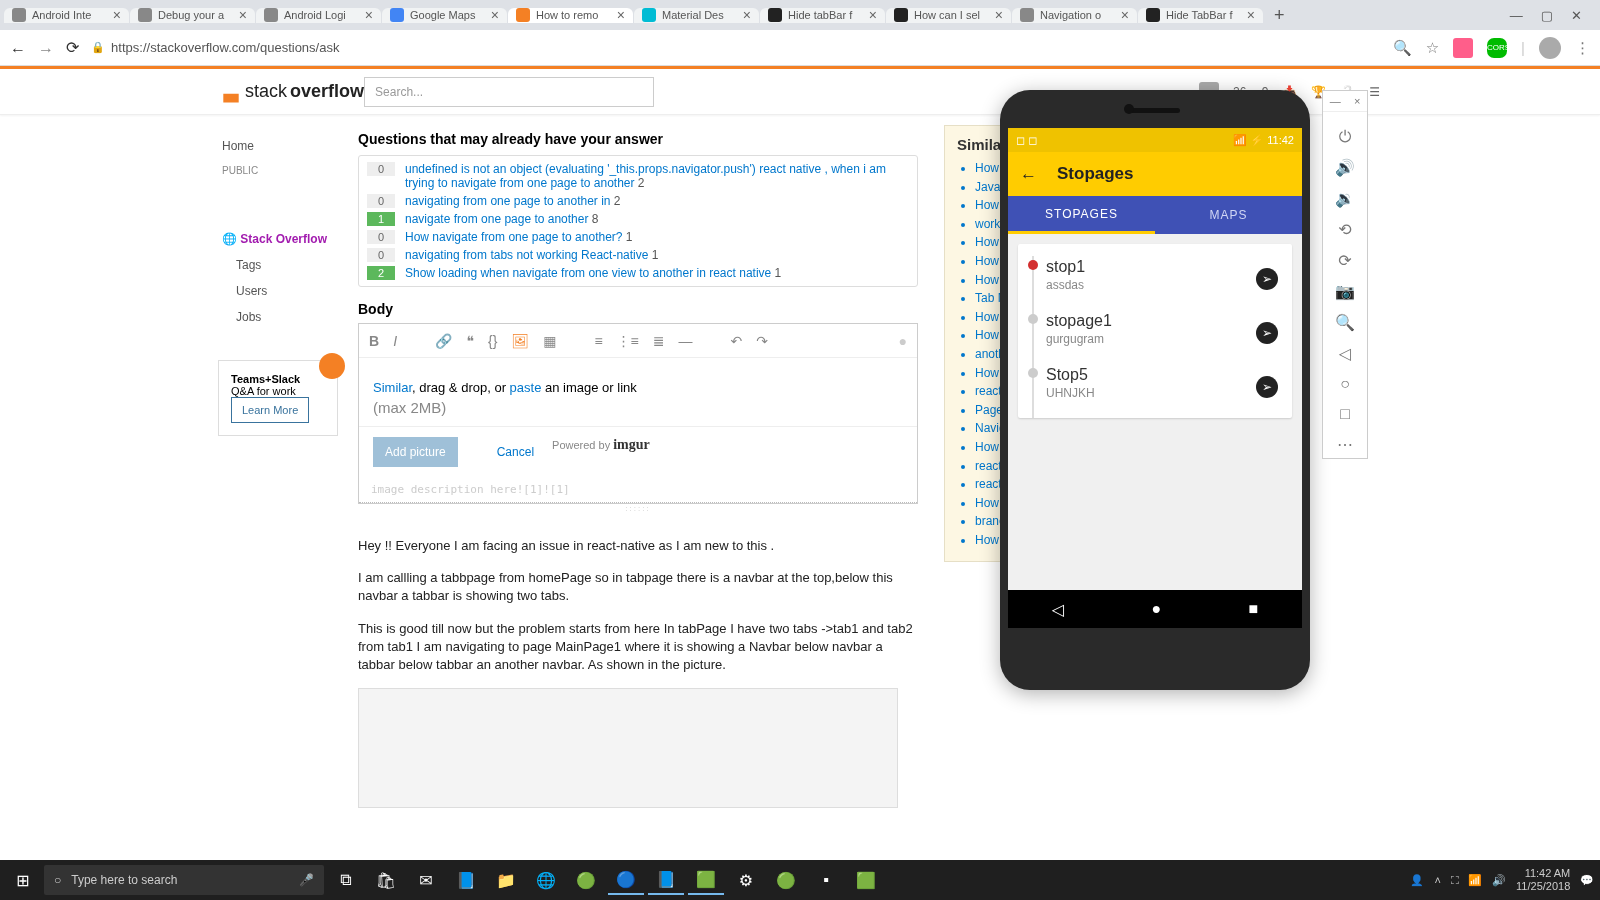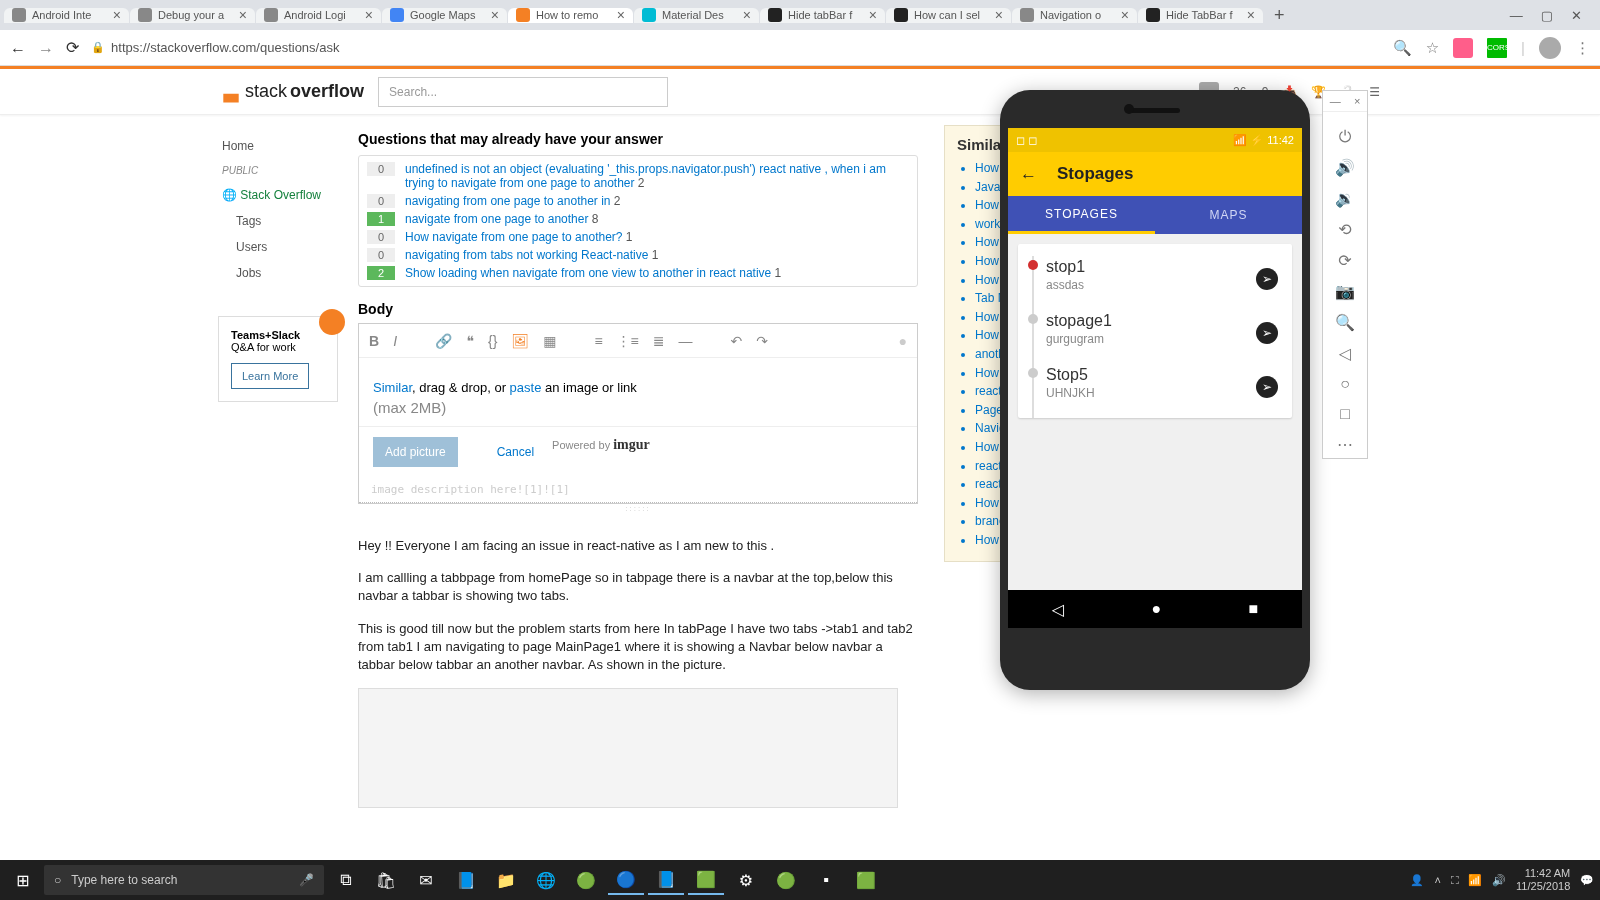--- a/index.html
+++ b/index.html
@@ -25,38 +25,38 @@
 .url-box { flex: 1; display: flex; align-items: center; font-size: 13px; color: #555; gap: 6px; }
 .lock { color: #0a0; font-size: 11px; }
 .addr-icons { display: flex; gap: 14px; align-items: center; color: #777; }
 .addr-icons span { font-size: 15px; }
 .ext-icon { width: 20px; height: 20px; border-radius: 3px; }
 .avatar-chrome { width: 22px; height: 22px; border-radius: 50%; background: #aaa; }
 
 .orange-line { height: 3px; background: #f48024; }
 
 
-.so-header { height: 46px; display: flex; align-items: center; padding: 0 220px; gap: 14px; border-bottom: 1px solid #eee; box-shadow: 0 1px 2px rgba(0,0,0,0.05); position: relative; z-index: 5; background: #fff; }
+.so-header { height: 46px; display: flex; align-items: center; padding: 0 220px; gap: 0; border-bottom: 1px solid #eee; box-shadow: 0 1px 2px rgba(0,0,0,0.05); position: relative; z-index: 5; background: #fff; }
 .so-logo { display: flex; align-items: center; gap: 3px; font-size: 18px; color: #222; }
 .so-logo .icon { width: 22px; height: 22px; background: #f48024; clip-path: polygon(15% 60%, 85% 60%, 85% 100%, 15% 100%); position: relative; }
 .so-logo .icon::before { content: ""; position: absolute; width: 60%; height: 4px; background: #f48024; top: -2px; left: 25%; transform: rotate(-10deg); box-shadow: 0 -6px 0 #f48024, 0 -12px 0 #f48024; }
 .so-search { width: 290px; height: 30px; border: 1px solid #ccc; padding: 0 10px; font-size: 12px; color: #999; display: flex; align-items: center; }
 .so-right { margin-left: auto; display: flex; align-items: center; gap: 14px; font-size: 12px; color: #666; }
 .so-right .rep { display: flex; align-items: center; gap: 4px; }
 .so-right .rep .b { color: #c60; }
 
 
 .main { display: flex; padding: 0 14px 0 218px; }
 .left-nav { width: 140px; padding: 18px 0; font-size: 12px; }
 .left-nav .item { padding: 6px 4px; color: #555; cursor: pointer; }
-.left-nav .item.head { color: #888; font-size: 10px; text-transform: uppercase; font-style: italic; }
-.left-nav .item.bold { font-weight: normal; color: #15803d; }
+.left-nav .item.head { color: #888; font-size: 10px; text-transform: uppercase; }
+.left-nav .item.bold { font-weight: bold; color: #a21caf; margin-top: 44px; }
 .teams-card { margin-top: 30px; width: 120px; border: 1px solid #ddd; padding: 12px; font-size: 11px; position: relative; }
 .teams-card .circle { position: absolute; right: -8px; top: -8px; width: 26px; height: 26px; border-radius: 50%; background: #f48024; }
-.learn-btn { display: inline-block; margin-top: 10px; border: 1px solid #39739d; color: #39739d; padding: 6px 10px; font-size: 11px; }
+.learn-btn { display: inline-block; border: 1px solid #39739d; color: #39739d; padding: 6px 10px; font-size: 11px; }
 
 .content { width: 560px; padding: 10px 0; }
 .section-title { font-size: 14px; font-weight: bold; margin: 6px 0 8px; }
 .qlist { border: 1px solid #ddd; border-radius: 3px; padding: 4px 0; max-height: 132px; overflow-y: scroll; }
 .qrow { display: flex; align-items: flex-start; padding: 2px 8px; font-size: 12px; gap: 10px; }
 .qrow .badge { min-width: 28px; text-align: center; background: #eee; color: #666; font-size: 11px; padding: 1px 0; }
 .qrow .badge.ans { background: #5cb85c; color: #fff; }
 .qrow a { color: #0077cc; text-decoration: none; }
 .qrow .cnt { color: #555; }
 
@@ -184,21 +184,21 @@
   <span class="nav-btn">→</span>
   <span class="nav-btn active">⟳</span>
   <div class="url-box">
     <span class="lock">🔒</span>
     <span>https://stackoverflow.com/questions/ask</span>
   </div>
   <div class="addr-icons">
     <span>🔍</span>
     <span>☆</span>
     <span class="ext-icon" style="background:#ff5e8a"></span>
-    <span class="ext-icon" style="background:#0b0;border-radius:1px;font-size:8px;color:#fff;text-align:right;line-height:20px">CORS</span>
+    <span class="ext-icon" style="background:#0b0;border-radius:7px;font-size:8px;color:#fff;text-align:right;line-height:20px">CORS</span>
     <span style="color:#ccc">|</span>
     <span class="avatar-chrome"></span>
     <span>⋮</span>
   </div>
 </div>
 <div class="orange-line"></div>
 
 <div class="so-header">
   <div class="so-logo">
     <span class="icon"></span>

